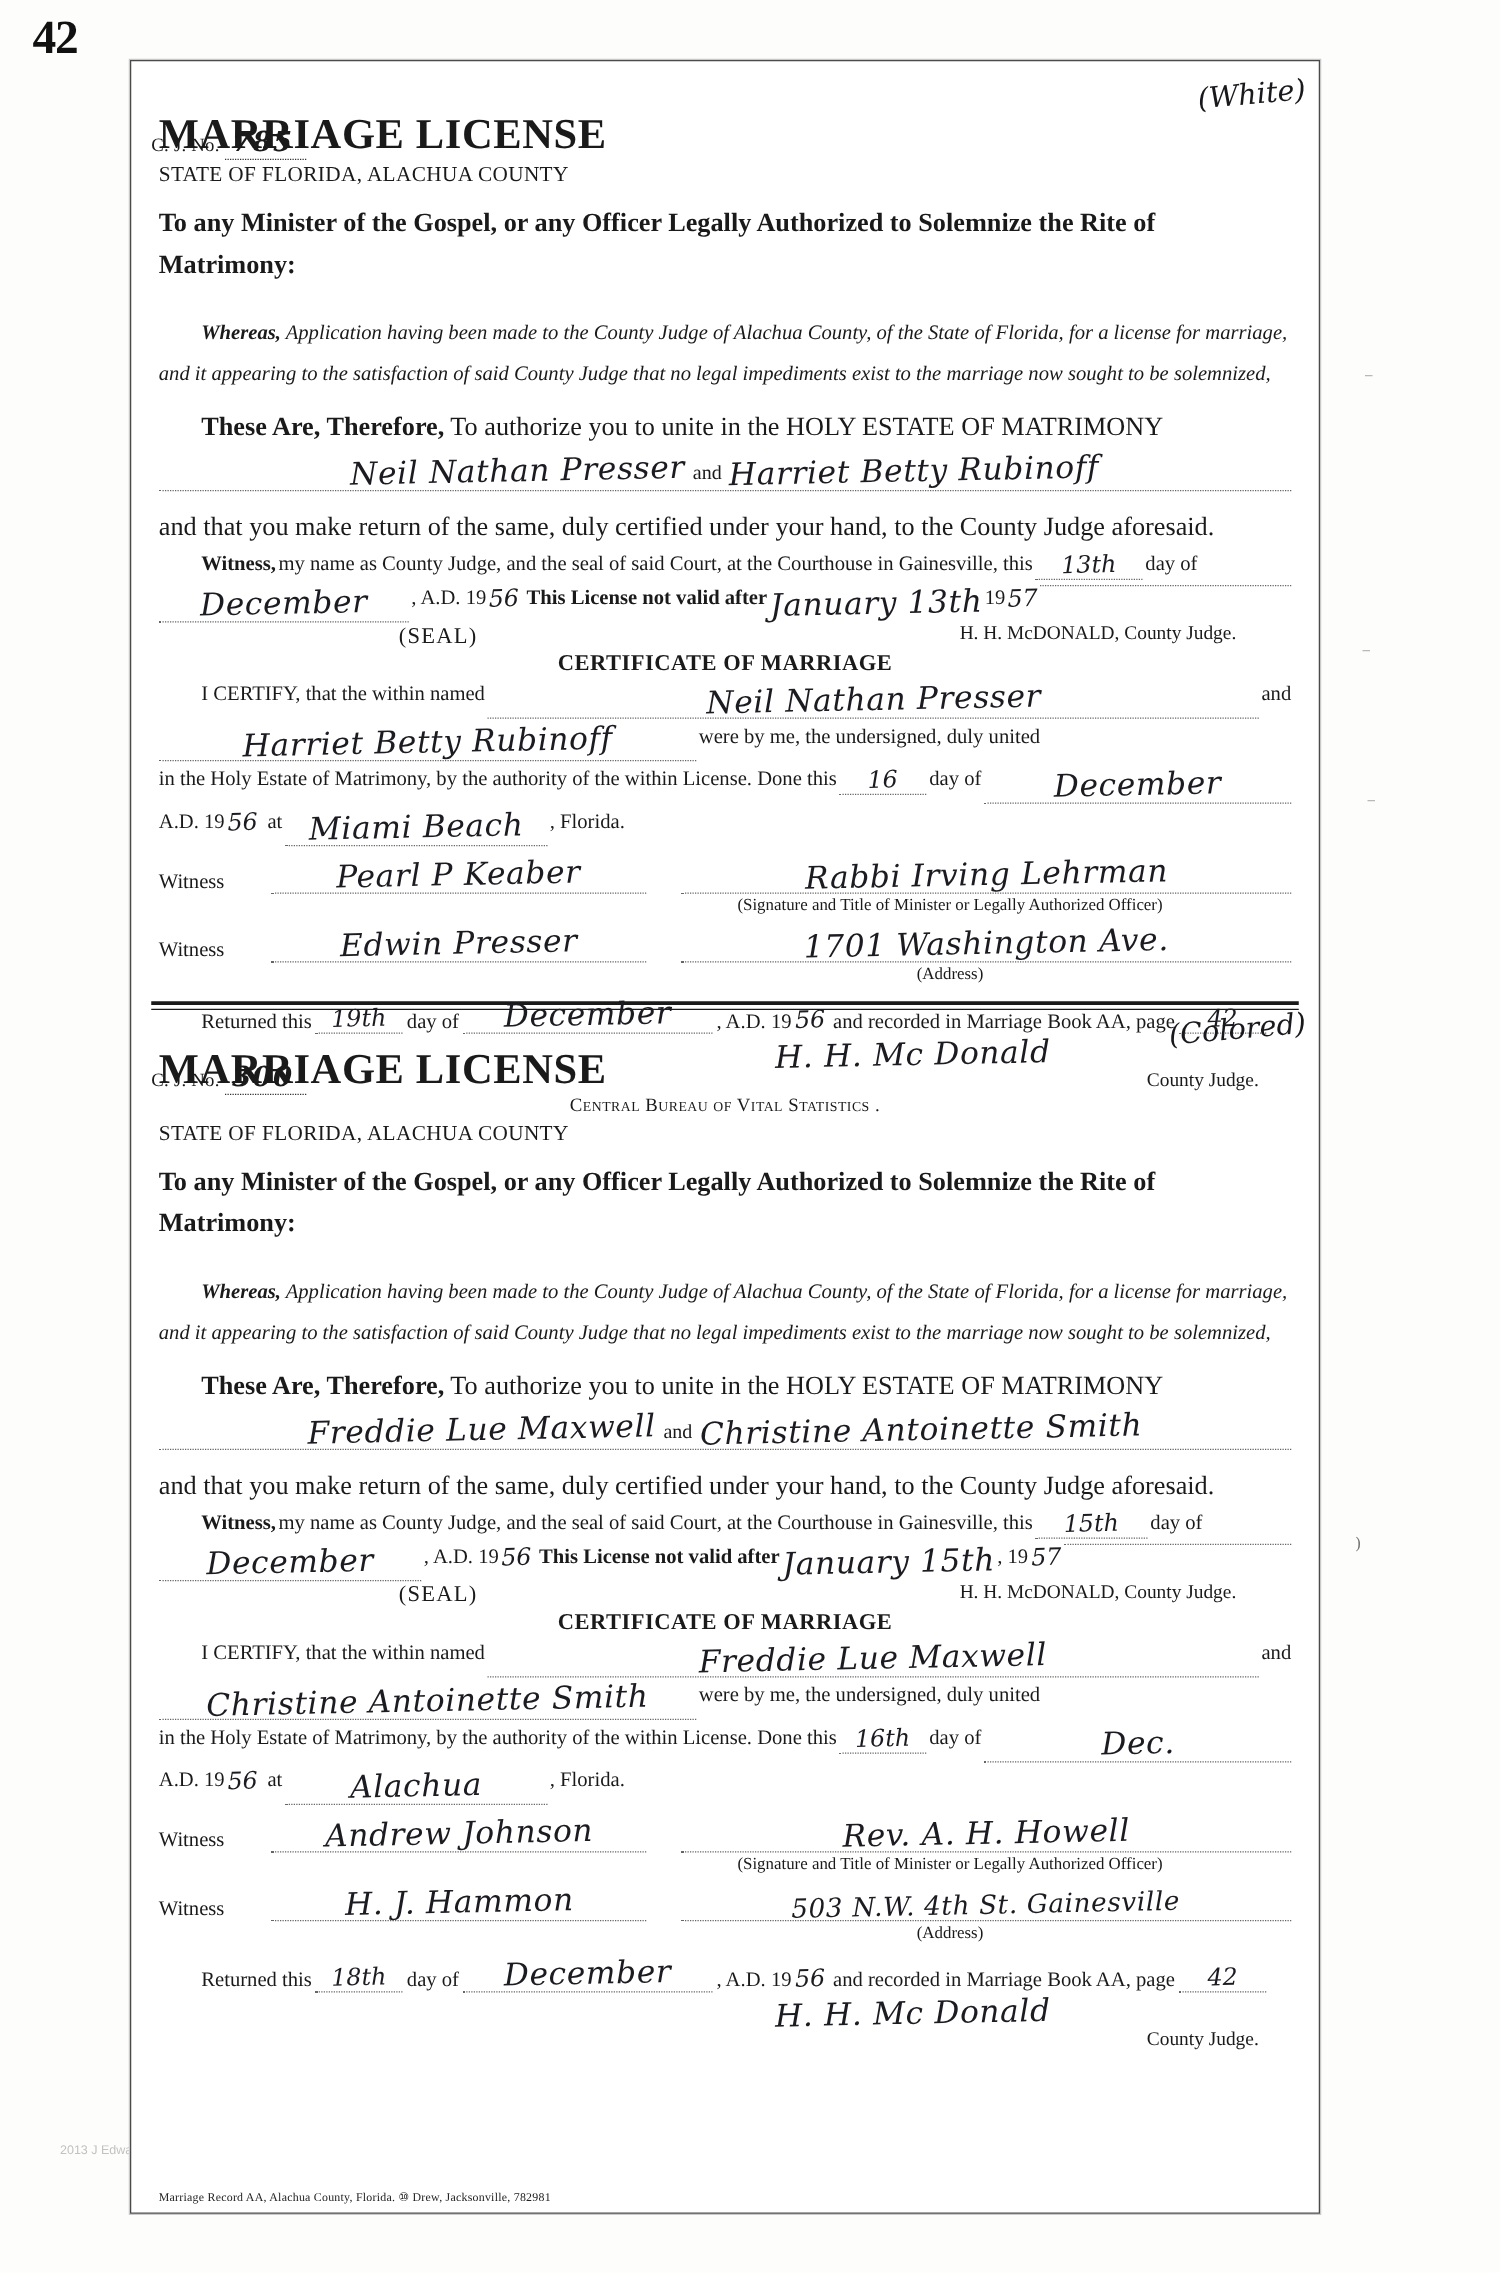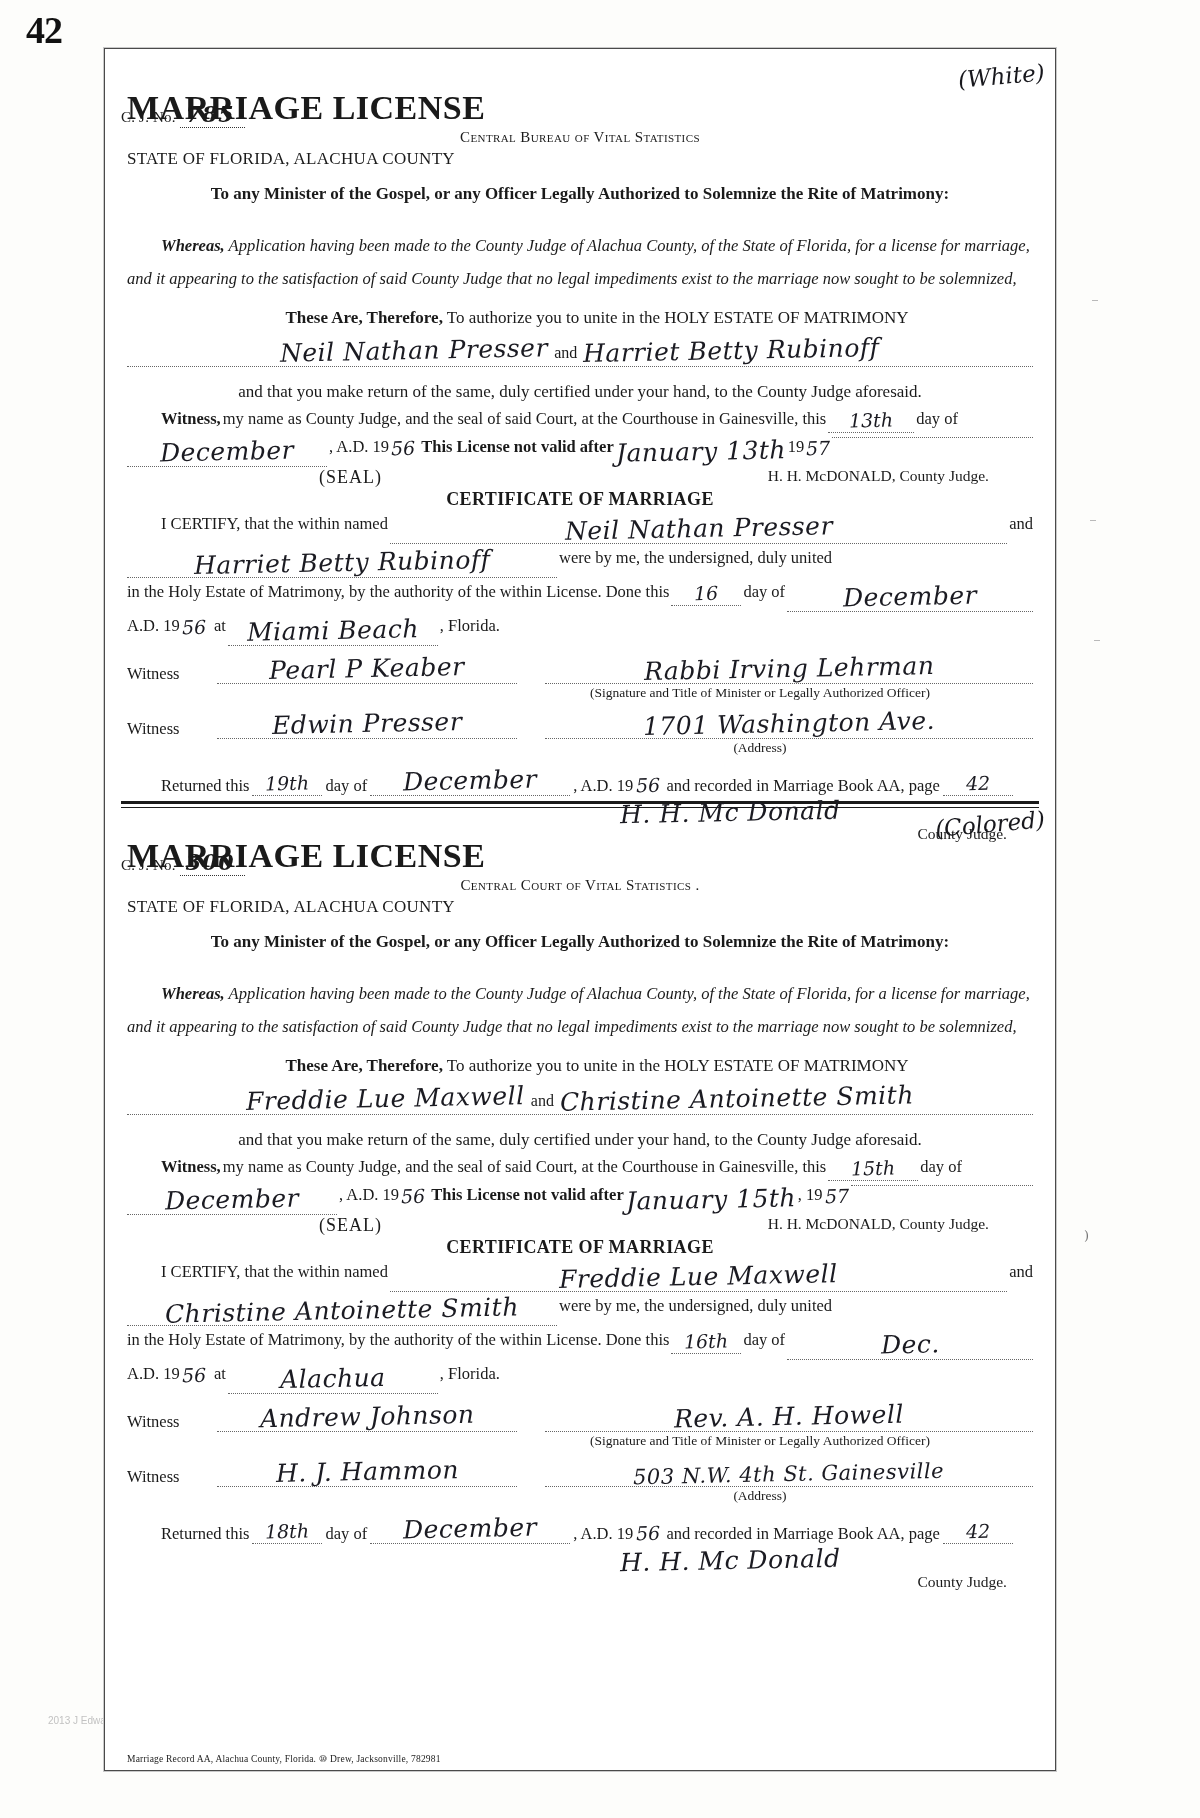--- a/index.html
+++ b/index.html
@@ -100,24 +100,24 @@
     letter-spacing: .4px;
     margin-top: 2px;
     font-variant: small-caps;
   }
   .subtitle2 {
     font-size: 17px;
     letter-spacing: .3px;
     margin-top: 3px;
   }
   .body-line {
-    font-size: 17px;
+    font-size: 21px;
     line-height: 1.55;
     margin-top: 12px;
-    text-align: center;
+    text-align: left;
   }
   .b { font-weight: bold; }
   .indent { text-indent: 34px; }
   .para {
     font-size: 16.5px;
     line-height: 2.0;
     margin-top: 22px;
     font-style: italic;
   }
   .hw {
@@ -256,21 +256,20 @@
     <div class="lic lic-1">
 
       <div class="race-note">(White)</div>
 
       <div class="cj">
         <span>C. J. No.</span>
         <span class="num">785</span>
       </div>
 
       <div class="title">MARRIAGE LICENSE</div>
-      <div class="subtitle1">Central Bureau of Vital Statistics</div>
       <div class="subtitle2">STATE OF FLORIDA, ALACHUA COUNTY</div>
 
       <div class="body-line b">To any Minister of the Gospel, or any Officer Legally Authorized to Solemnize the Rite of Matrimony:</div>
 
       <div class="para">
         <span class="b indent" style="display:inline;padding-left:34px">Whereas,</span>
         <span>Application having been made to the County Judge of Alachua County, of the State of Florida, for a license for marriage, and it appearing to the satisfaction of said County Judge that no legal impediments exist to the marriage now sought to be solemnized,</span>
       </div>
 
       <div class="body-line" style="padding-left:34px;margin-top:10px">
@@ -373,21 +372,21 @@
     <div class="lic lic-2">
 
       <div class="race-note">(Colored)</div>
 
       <div class="cj">
         <span>C. J. No.</span>
         <span class="num">300</span>
       </div>
 
       <div class="title">MARRIAGE LICENSE</div>
-      <div class="subtitle1">Central Court of Vital Statistics .</div>
+      <div class="subtitle1">Central Bureau of Vital Statistics .</div>
       <div class="subtitle2">STATE OF FLORIDA, ALACHUA COUNTY</div>
 
       <div class="body-line b">To any Minister of the Gospel, or any Officer Legally Authorized to Solemnize the Rite of Matrimony:</div>
 
       <div class="para">
         <span class="b" style="display:inline;padding-left:34px">Whereas,</span>
         <span>Application having been made to the County Judge of Alachua County, of the State of Florida, for a license for marriage, and it appearing to the satisfaction of said County Judge that no legal impediments exist to the marriage now sought to be solemnized,</span>
       </div>
 
       <div class="body-line" style="padding-left:34px;margin-top:10px">

